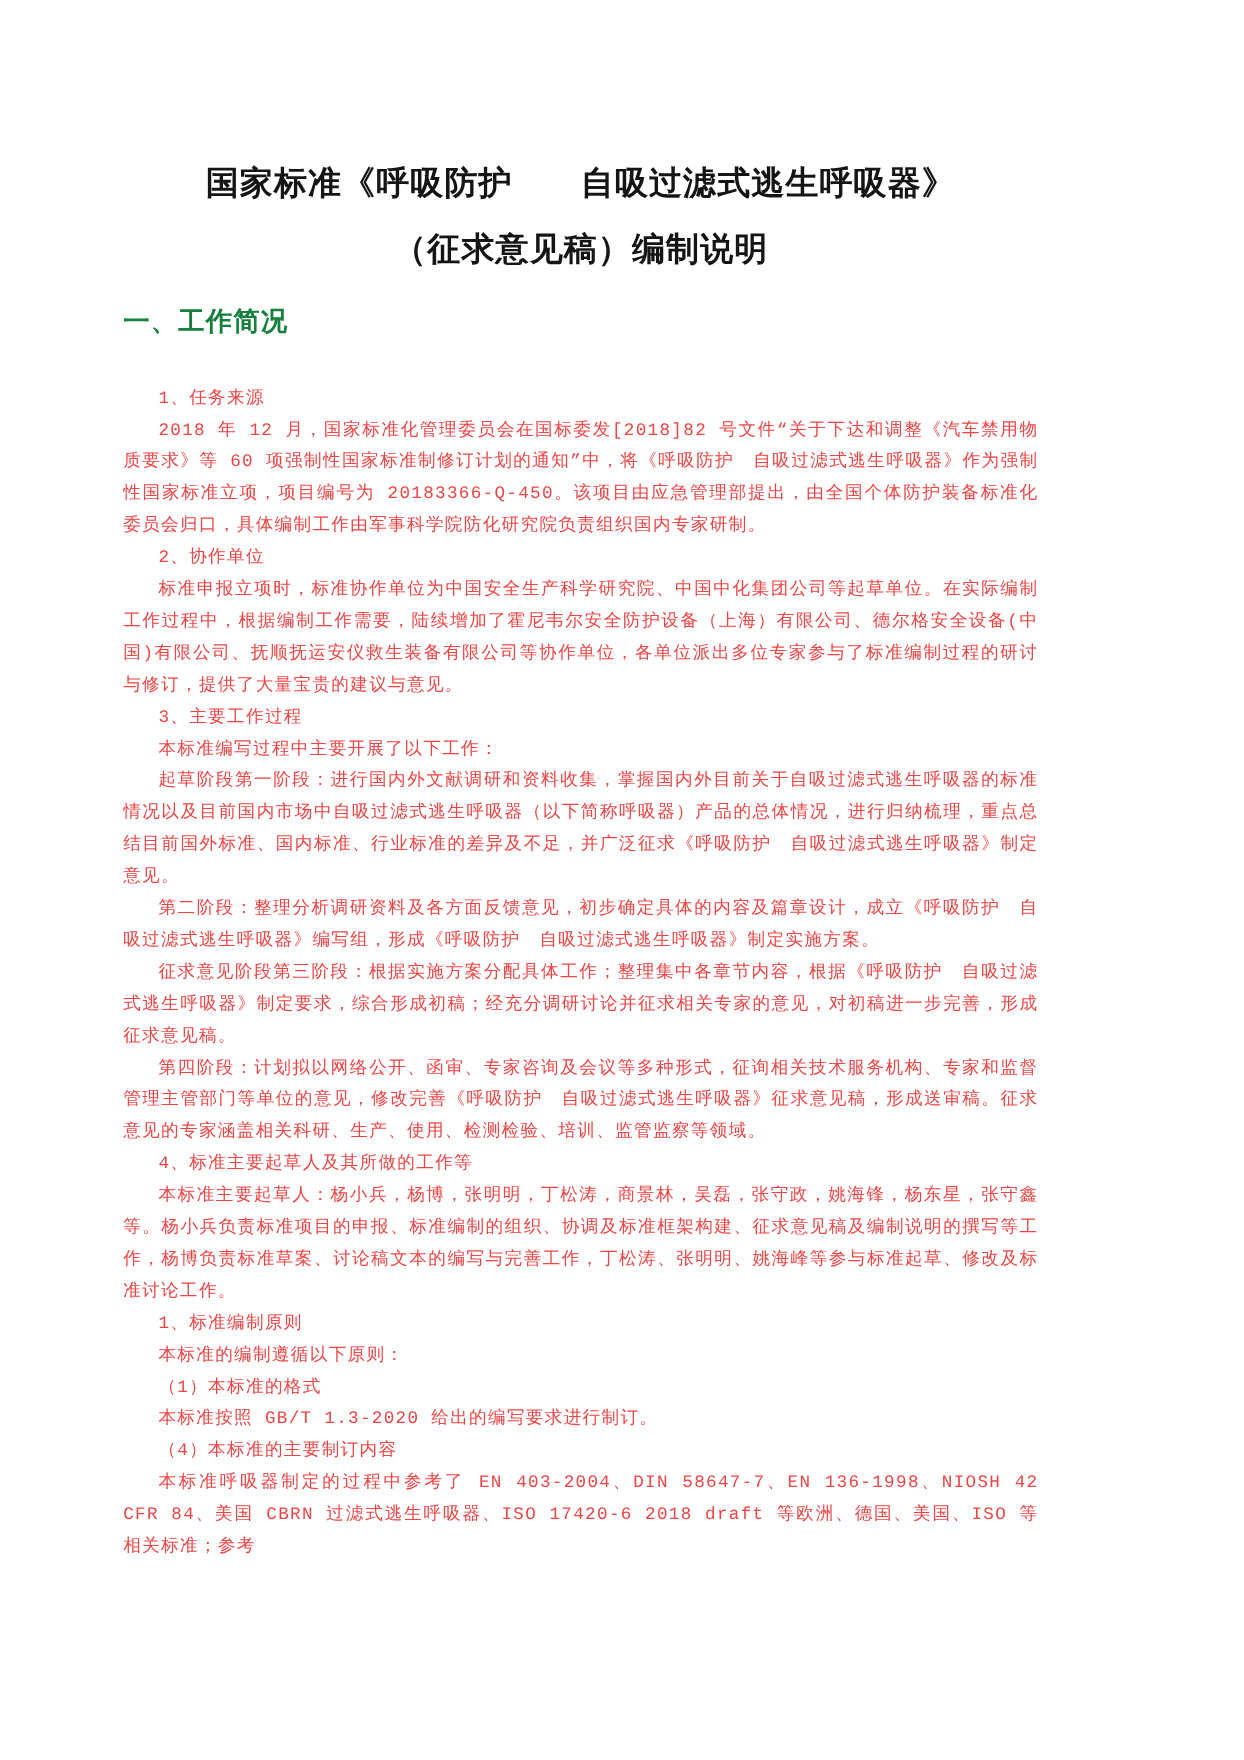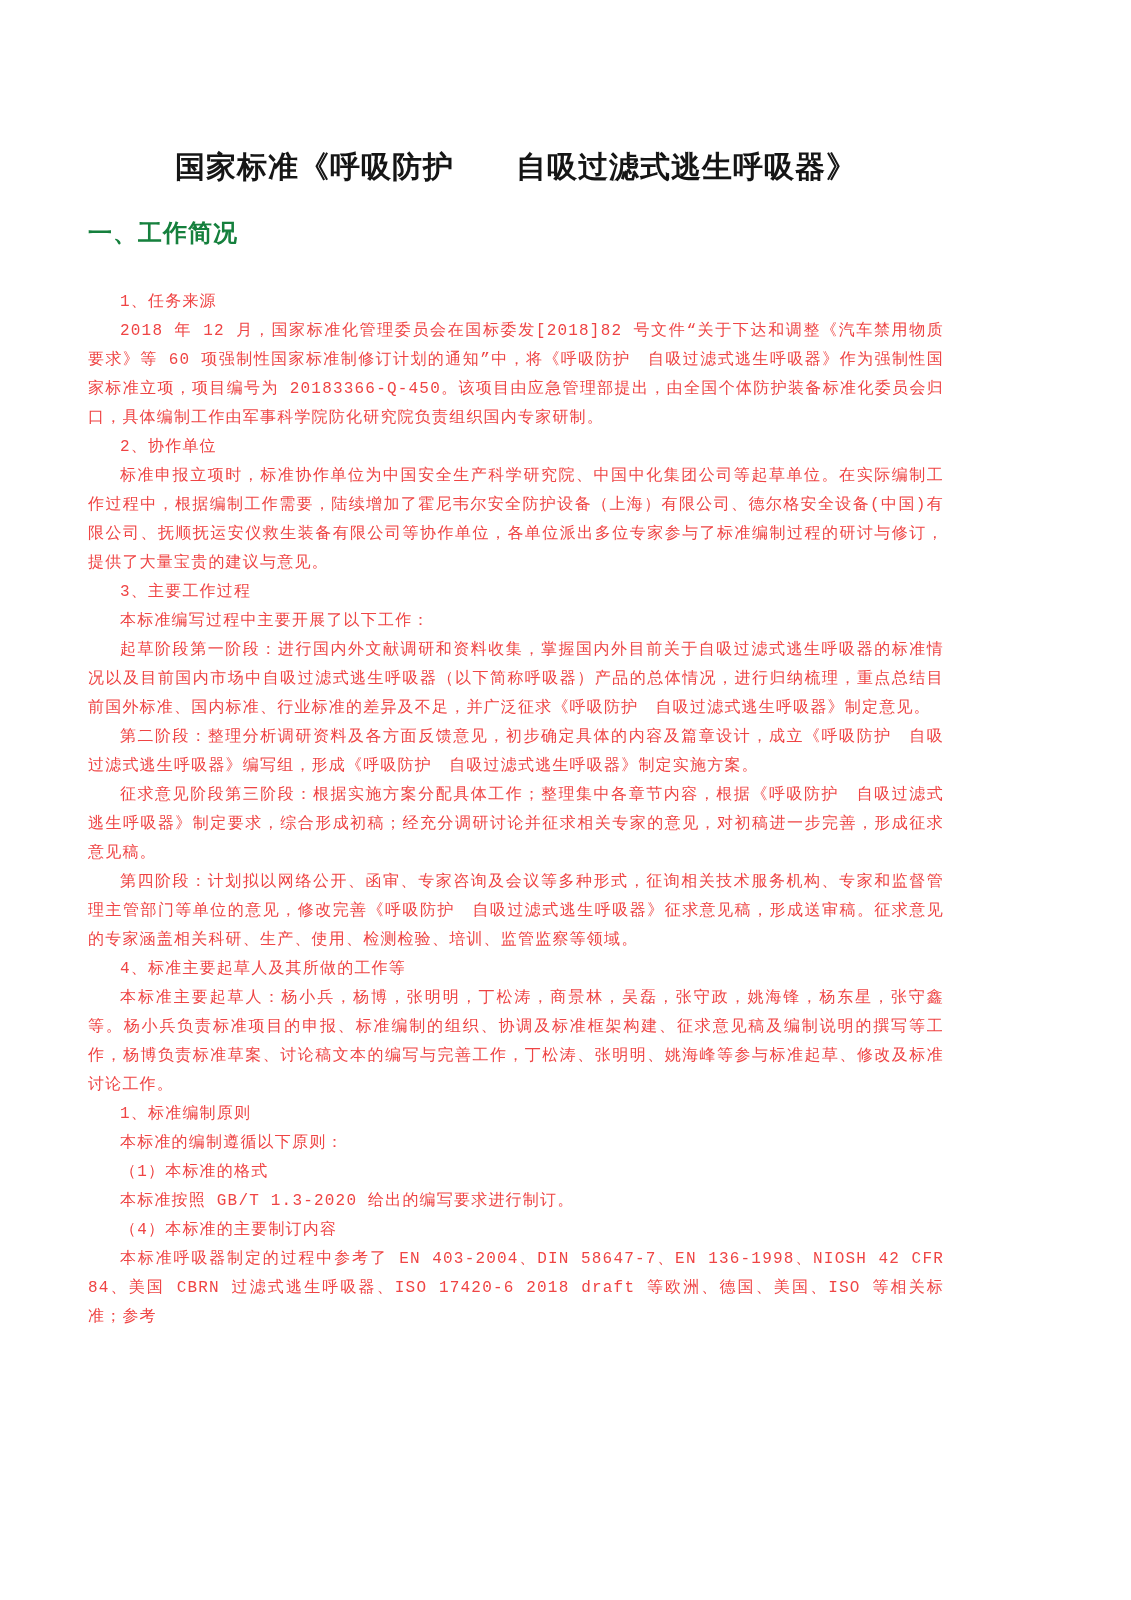--- a/index.html
+++ b/index.html
@@ -6,21 +6,21 @@
     margin: 0;
     padding: 0;
     background: #ffffff;
   }
   .page {
     position: relative;
     width: 1063px;
     height: 1600px;
     background: #ffffff;
     box-sizing: border-box;
-    padding: 150px 119px 0 88px;
+    padding: 150px 119px 0 112px;
     overflow: hidden;
     color: #1f1f1f;
   }
   .title {
     font-family: "Liberation Serif", "DejaVu Serif", serif;
     font-weight: bold;
     font-size: 30px;
     line-height: 34px;
     text-align: center;
     letter-spacing: 1px;
@@ -52,20 +52,21 @@
     margin: 0;
     color: #ef4444;
   }
 </style>
 </head>
 <body>
 
 <div class="page">
 
   <div class="title">国家标准《呼吸防护　　自吸过滤式逃生呼吸器》</div>
+  <div class="title title2">（征求意见稿）编制说明</div>
 
   <div class="heading">一、工作简况</div>
 
   <p class="body-para">1、任务来源</p>
   <p class="body-para">2018 年 12 月，国家标准化管理委员会在国标委发[2018]82 号文件“关于下达和调整《汽车禁用物质要求》等 60 项强制性国家标准制修订计划的通知”中，将《呼吸防护　自吸过滤式逃生呼吸器》作为强制性国家标准立项，项目编号为 20183366-Q-450。该项目由应急管理部提出，由全国个体防护装备标准化委员会归口，具体编制工作由军事科学院防化研究院负责组织国内专家研制。</p>
   <p class="body-para">2、协作单位</p>
   <p class="body-para">标准申报立项时，标准协作单位为中国安全生产科学研究院、中国中化集团公司等起草单位。在实际编制工作过程中，根据编制工作需要，陆续增加了霍尼韦尔安全防护设备（上海）有限公司、德尔格安全设备(中国)有限公司、抚顺抚运安仪救生装备有限公司等协作单位，各单位派出多位专家参与了标准编制过程的研讨与修订，提供了大量宝贵的建议与意见。</p>
   <p class="body-para">3、主要工作过程</p>
   <p class="body-para">本标准编写过程中主要开展了以下工作：</p>
   <p class="body-para">起草阶段第一阶段：进行国内外文献调研和资料收集，掌握国内外目前关于自吸过滤式逃生呼吸器的标准情况以及目前国内市场中自吸过滤式逃生呼吸器（以下简称呼吸器）产品的总体情况，进行归纳梳理，重点总结目前国外标准、国内标准、行业标准的差异及不足，并广泛征求《呼吸防护　自吸过滤式逃生呼吸器》制定意见。</p>

